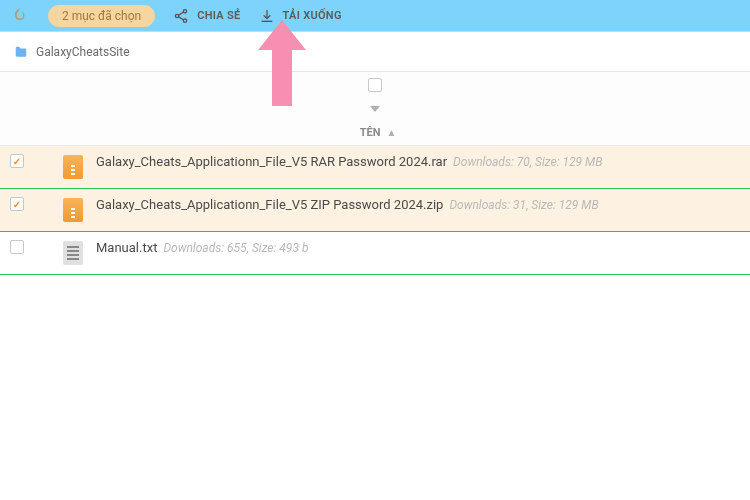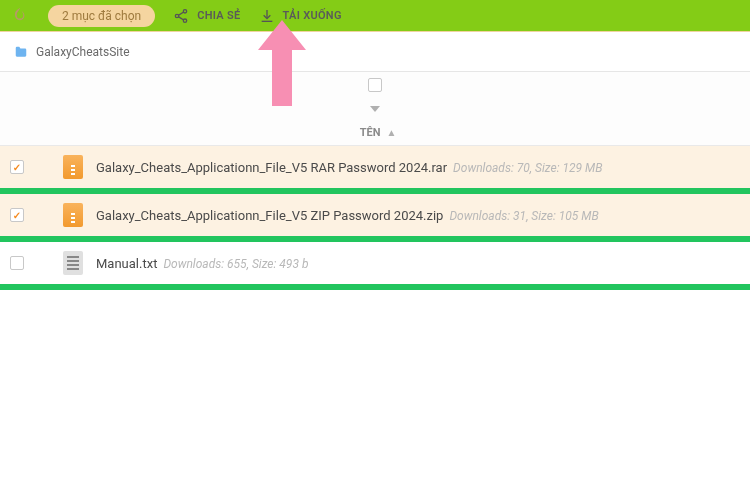--- a/index.html
+++ b/index.html
@@ -11,21 +11,21 @@
       font-family: -apple-system, BlinkMacSystemFont, "Segoe UI", Roboto, Arial, sans-serif;
       font-size: 13px;
       color: #555;
       background: #fff;
       width: 750px;
       height: 500px;
       position: relative;
       overflow: hidden;
     }
     .topbar {
-      background: #84cc16;
+      background: #7dd3fc;
       height: 32px;
       display: flex;
       align-items: center;
       padding: 0 10px;
       gap: 18px;
       border-bottom: 1px solid #f0d4a0;
     }
     .flame-icon {
       color: #b8976a;
       display: flex;
@@ -109,24 +109,24 @@
       align-items: center;
       gap: 6px;
       margin-left: 6px;
     }
     .sort-arrow {
       font-size: 10px;
       color: #b0b0b0;
     }
     .file-row {
       display: flex;
-      align-items: center;
+      align-items: flex-start;
       padding: 8px 10px;
       gap: 12px;
-      border-bottom: 6px solid #22c55e;
+      border-bottom: 1px solid #22c55e;
       background: #fff;
     }
     .file-row.selected {
       background: #fdf2e2;
     }
     .file-ic {
       width: 22px;
       height: 26px;
       flex-shrink: 0;
       display: flex;
@@ -248,21 +248,21 @@
         <div class="archive-icon"></div>
       </div>
       <div><span class="file-name">Galaxy_Cheats_Applicationn_File_V5 RAR Password 2024.rar</span><span class="file-meta">Downloads: 70, Size: 129 MB</span></div>
     </div>
     <div class="file-row selected">
       <div class="cbox checked"></div>
       <div class="sort-dd"></div>
       <div class="file-ic">
         <div class="archive-icon"></div>
       </div>
-      <div><span class="file-name">Galaxy_Cheats_Applicationn_File_V5 ZIP Password 2024.zip</span><span class="file-meta">Downloads: 31, Size: 105 MB</span></div>
+      <div><span class="file-name">Galaxy_Cheats_Applicationn_File_V5 ZIP Password 2024.zip</span><span class="file-meta">Downloads: 31, Size: 129 MB</span></div>
     </div>
     <div class="file-row">
       <div class="cbox"></div>
       <div class="sort-dd"></div>
       <div class="file-ic">
         <div class="txt-icon"></div>
       </div>
       <div><span class="file-name">Manual.txt</span><span class="file-meta">Downloads: 655, Size: 493 b</span></div>
     </div>
   </div>

